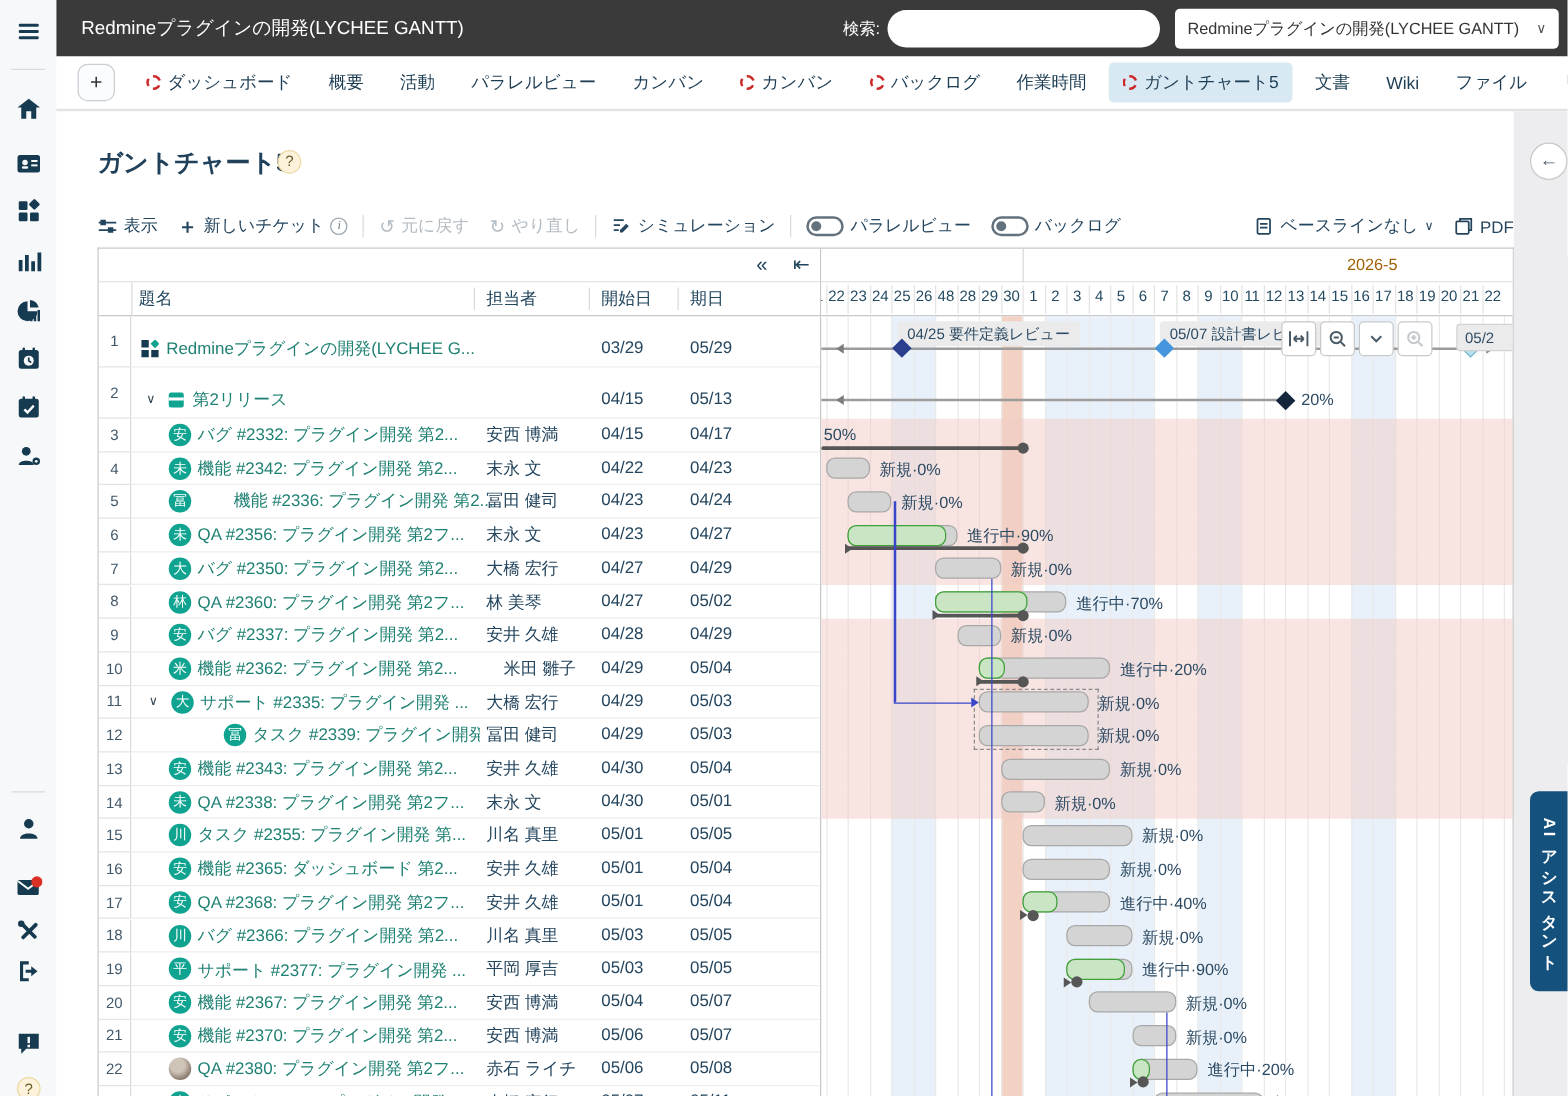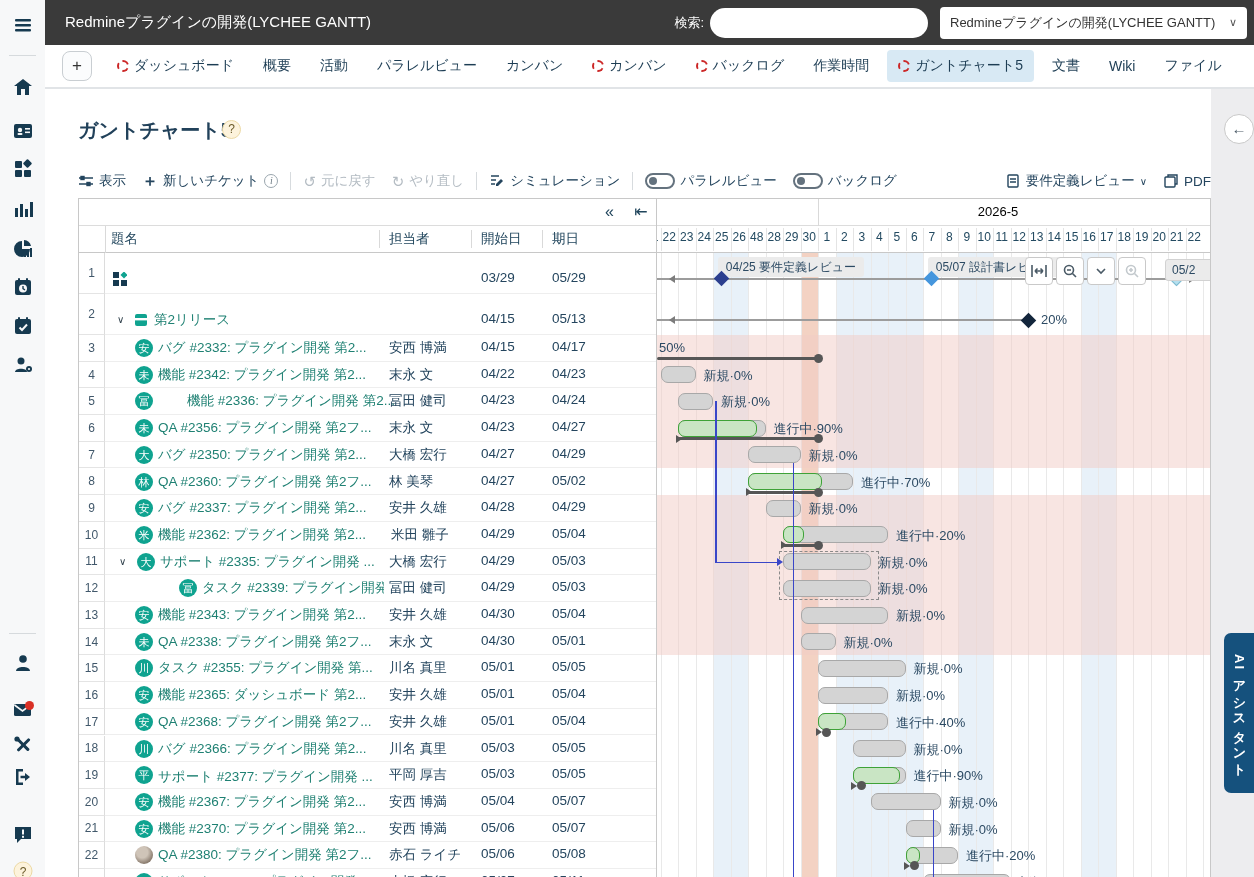--- a/index.html
+++ b/index.html
@@ -319,21 +319,21 @@
         <i></i>
       </span>
     <span>バックログ</span>
     </div>
   <div class="tb-right">
     <div class="tb-item">
       <span class="mini-ic"><svg viewBox="0 0 16 16">
             <rect x="3" y="2" width="10" height="12" rx="1"></rect>
             <path d="M5 6 H11 M5 9 H11"></path>
           </svg></span>
-      <span>要件定義レビュー</span>
+      <span>ベースラインなし</span>
       <span style="font-size:10px">∨</span>
       </div>
     <div class="tb-gap"></div>
     <div class="tb-item">
       <span class="mini-ic"><svg viewBox="0 0 16 16">
             <rect x="2" y="4" width="10" height="10" rx="1"></rect>
             <path d="M5 4 V2 H14 V11 H12"></path>
           </svg></span>
       <span>PDF</span>
       </div>
@@ -354,20 +354,21 @@
       <div class="colsep" style="left: 463px;"></div>
       <div class="colsep" style="left: 26px; top: 27px; height: 27px;"></div>
       <div class="rownum" style="top: 54px; height: 41px;">1</div>
       <div class="lrow" style="top: 54px; height: 41px;"></div>
       <div style="position: absolute; left: 34px; top: 73px; width: 14px; height: 14px;"><svg width="14" height="14" viewBox="0 0 14 14">
           <rect x="0" y="0" width="6" height="6" fill="#163a50"></rect>
           <rect x="0" y="8" width="6" height="6" fill="#163a50"></rect>
           <rect x="8" y="8" width="6" height="6" fill="#163a50"></rect>
           <rect x="8.5" y="0.5" width="5" height="5" fill="#0fa390" transform="rotate(45 11 3)"></rect>
         </svg></div>
+      <div class="ttl" style="left: 54px; top: 71px; width: 251px;">Redmineプラグインの開発(LYCHEE G...</div>
       <div class="cell" style="left: 402px; top: 71px;">03/29</div>
       <div class="cell" style="left: 473px; top: 71px;">05/29</div>
       <div class="rownum" style="top: 95px; height: 41px;">2</div>
       <div class="lrow" style="top: 95px; height: 41px;"></div>
       <div class="caret" style="left: 38px; top: 115px;">∨</div>
       <div style="position: absolute; left: 55px; top: 114px; width: 14px; height: 14px;"><svg width="14" height="14" viewBox="0 0 14 14">
           <rect x="1" y="1" width="12" height="12" rx="2" fill="#0fa390"></rect>
           <rect x="1" y="5" width="12" height="2.4" fill="#fff"></rect>
         </svg></div>
       <div class="ttl" style="left: 75px; top: 112px; width: 230px;">第2リリース</div>
@@ -419,21 +420,21 @@
       <div class="lrow" style="top: 296.2px; height: 26.7px;"></div>
       <div class="avatar" style="left: 56px; top: 300.2px;">安</div>
       <div class="ttl" style="left: 79px; top: 300.2px; width: 226px;">バグ #2337: プラグイン開発 第2...</div>
       <div class="cell" style="left: 310px; top: 300.2px;">安井 久雄</div>
       <div class="cell" style="left: 402px; top: 300.2px;">04/28</div>
       <div class="cell" style="left: 473px; top: 300.2px;">04/29</div>
       <div class="rownum" style="top: 322.9px; height: 26.7px;">10</div>
       <div class="lrow" style="top: 322.9px; height: 26.7px;"></div>
       <div class="avatar" style="left: 56px; top: 326.9px;">米</div>
       <div class="ttl" style="left: 79px; top: 326.9px; width: 226px;">機能 #2362: プラグイン開発 第2...</div>
-      <div class="cell" style="left: 312px; top: 326.9px;">米田 雛子</div>
+      <div class="cell" style="left: 324px; top: 326.9px;">米田 雛子</div>
       <div class="cell" style="left: 402px; top: 326.9px;">04/29</div>
       <div class="cell" style="left: 473px; top: 326.9px;">05/04</div>
       <div class="rownum" style="top: 349.6px; height: 26.7px;">11</div>
       <div class="lrow" style="top: 349.6px; height: 26.7px;"></div>
       <div class="caret" style="left: 40px; top: 356.6px;">∨</div>
       <div class="avatar" style="left: 58px; top: 353.6px;">大</div>
       <div class="ttl" style="left: 81px; top: 353.6px; width: 224px;">サポート #2335: プラグイン開発 ...</div>
       <div class="cell" style="left: 310px; top: 353.6px;">大橋 宏行</div>
       <div class="cell" style="left: 402px; top: 353.6px;">04/29</div>
       <div class="cell" style="left: 473px; top: 353.6px;">05/03</div>
@@ -519,21 +520,21 @@
       <div class="avatar" style="left: 56px; top: 674px;">大</div>
       <div class="ttl" style="left: 79px; top: 674px; width: 226px;">サポート #2344: プラグイン開発</div>
       <div class="cell" style="left: 310px; top: 674px;">大橋 宏行</div>
       <div class="cell" style="left: 402px; top: 674px;">05/07</div>
       <div class="cell" style="left: 473px; top: 674px;">05/11</div>
     </div>
   <div id="gp">
     <div class="hdr-row1" style="width:556px"></div>
     <div class="hdr-row2" style="width:556px"></div>
   <div style="position: absolute; left: 161px; top: 0px; height: 27px; border-left: 1px solid rgb(217, 217, 217);"></div>
-      <div style="position: absolute; left: 221px; top: 5px; width: 240px; text-align: center; font-size: 13px; color: #000000;">2026-5</div>
+      <div style="position: absolute; left: 221px; top: 5px; width: 240px; text-align: right; font-size: 13px; color: #a16207;">2026-5</div>
       <div class="daynum" style="left: -14px; width: 17.5px;">21</div>
       <div class="daynum" style="left: 3.5px; width: 17.5px;">22</div>
       <div class="daysep" style="left: 3.5px;"></div>
       <div class="daynum" style="left: 21px; width: 17.5px;">23</div>
       <div class="daysep" style="left: 21px;"></div>
       <div class="daynum" style="left: 38.5px; width: 17.5px;">24</div>
       <div class="daysep" style="left: 38.5px;"></div>
       <div class="daynum" style="left: 56px; width: 17.5px;">25</div>
       <div class="daysep" style="left: 56px;"></div>
       <div class="daynum" style="left: 73.5px; width: 17.5px;">26</div>

